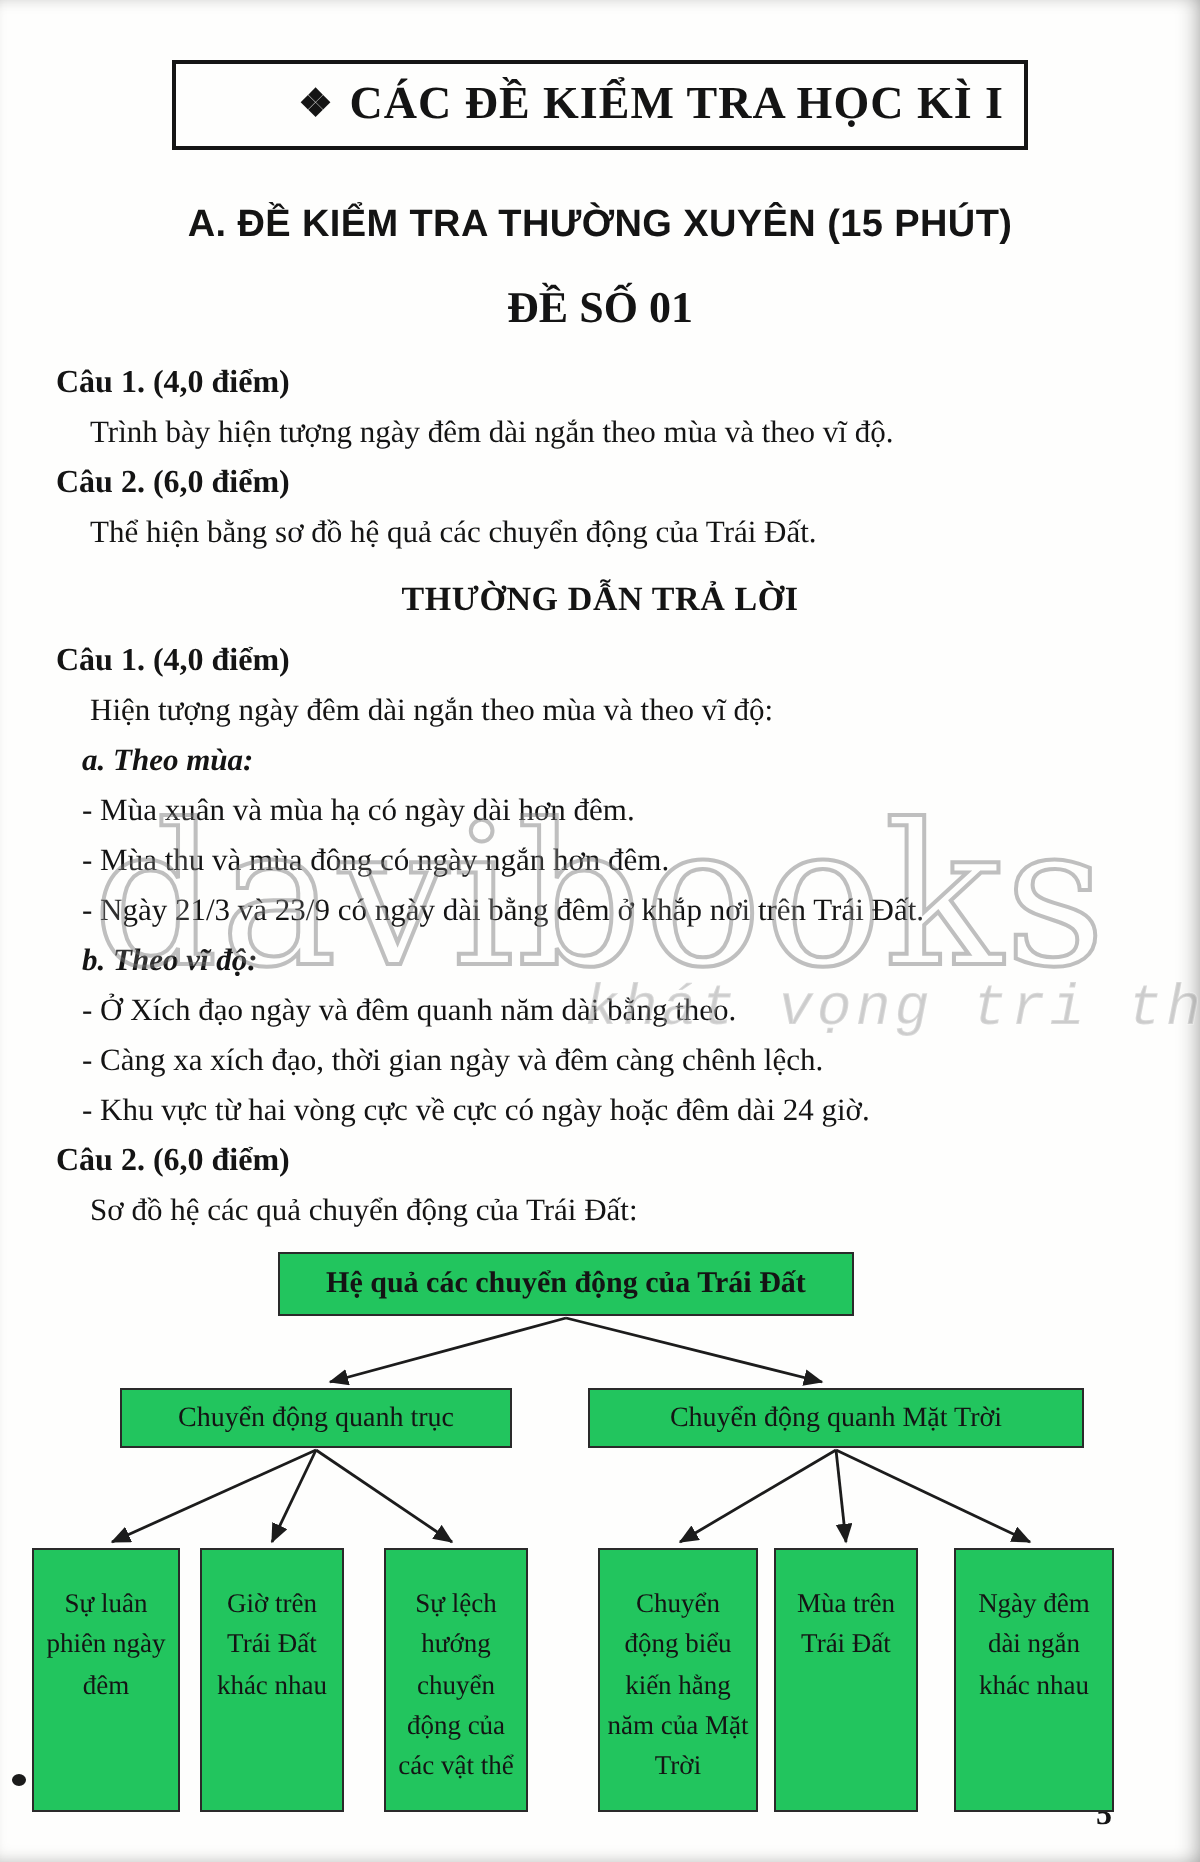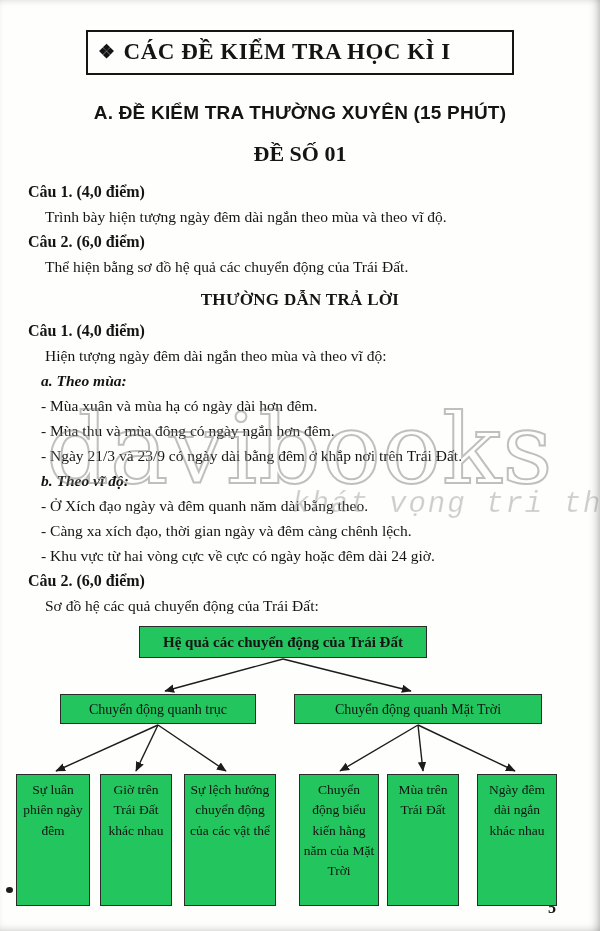--- a/index.html
+++ b/index.html
@@ -16,21 +16,21 @@
                inset 0 6px 8px -6px rgba(0,0,0,0.10);
   }
   
   .speck{position:absolute;left:6px;bottom:38px;width:7px;height:6px;background:#1b1b1b;border-radius:50%;}
 
   
   .header-box{
     width:404px;margin:30px auto 0;
     border:2px solid #151515;
     padding:7px 10px 8px;
-    text-align:left;
+    text-align:right;
     font-weight:bold;
     font-size:23px;
     letter-spacing:.5px;
   }
   .header-box .diamond{font-size:19px;margin-right:8px;position:relative;top:-1px;}
 
   .section-title{
     margin-top:27px;
     text-align:center;
     font-family:"Liberation Sans", sans-serif;
@@ -70,24 +70,24 @@
     z-index:1;
   }
   .dbox.root{
     left:139px;top:4px;width:288px;height:32px;
     font-weight:bold;font-size:15px;
     display:flex;align-items:center;justify-content:center;
   }
   .dbox.branch{height:30px;display:flex;align-items:center;justify-content:center;font-size:14px;}
   .dbox.branch-left{left:60px;top:72px;width:196px;}
   .dbox.branch-right{left:294px;top:72px;width:248px;}
-  .dbox.leaf{top:152px;height:132px;padding-top:5px;}
+  .dbox.leaf{top:152px;height:132px;padding-top:17px;}
   .leaf1{left:16px;width:74px;}
   .leaf2{left:100px;width:72px;}
-  .leaf3{left:184px;width:92px;}
+  .leaf3{left:192px;width:72px;}
   .leaf4{left:299px;width:80px;}
   .leaf5{left:387px;width:72px;}
   .leaf6{left:477px;width:80px;}
 
   .page-number{
     position:absolute;right:44px;bottom:14px;
     font-size:16px;font-weight:bold;
   }
 
   

